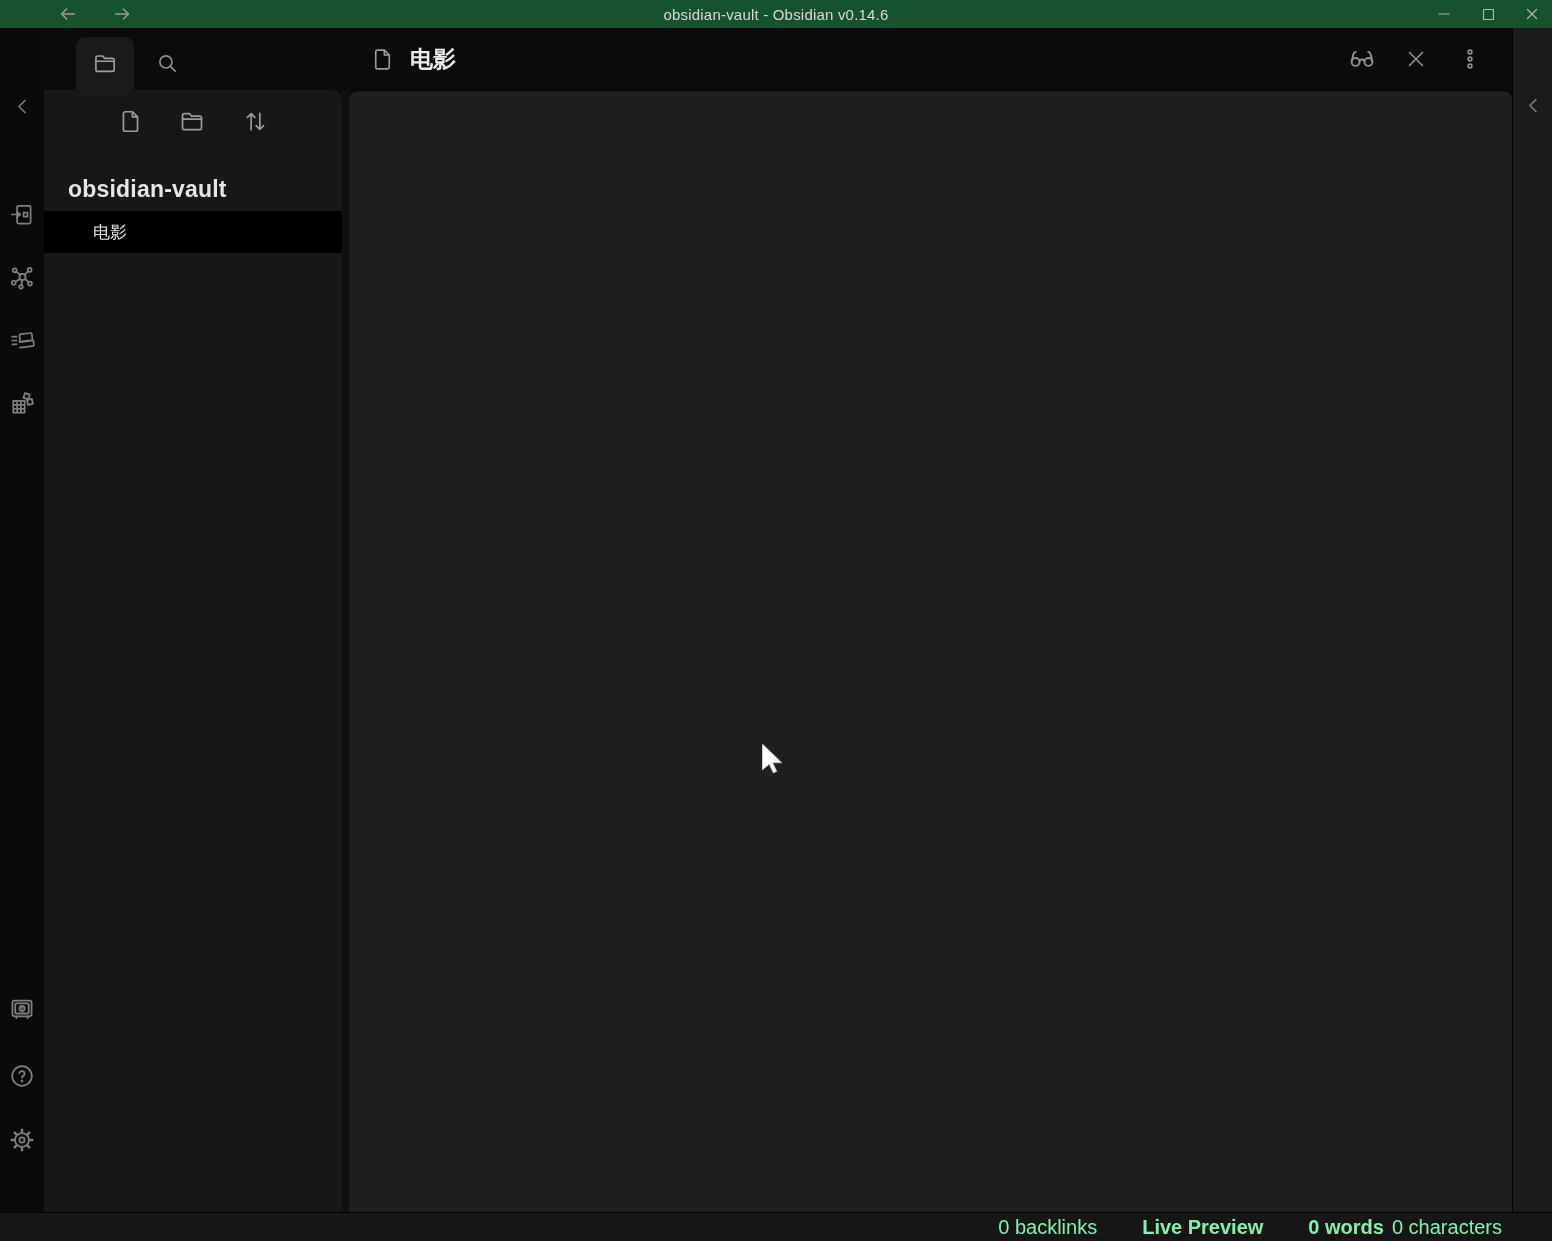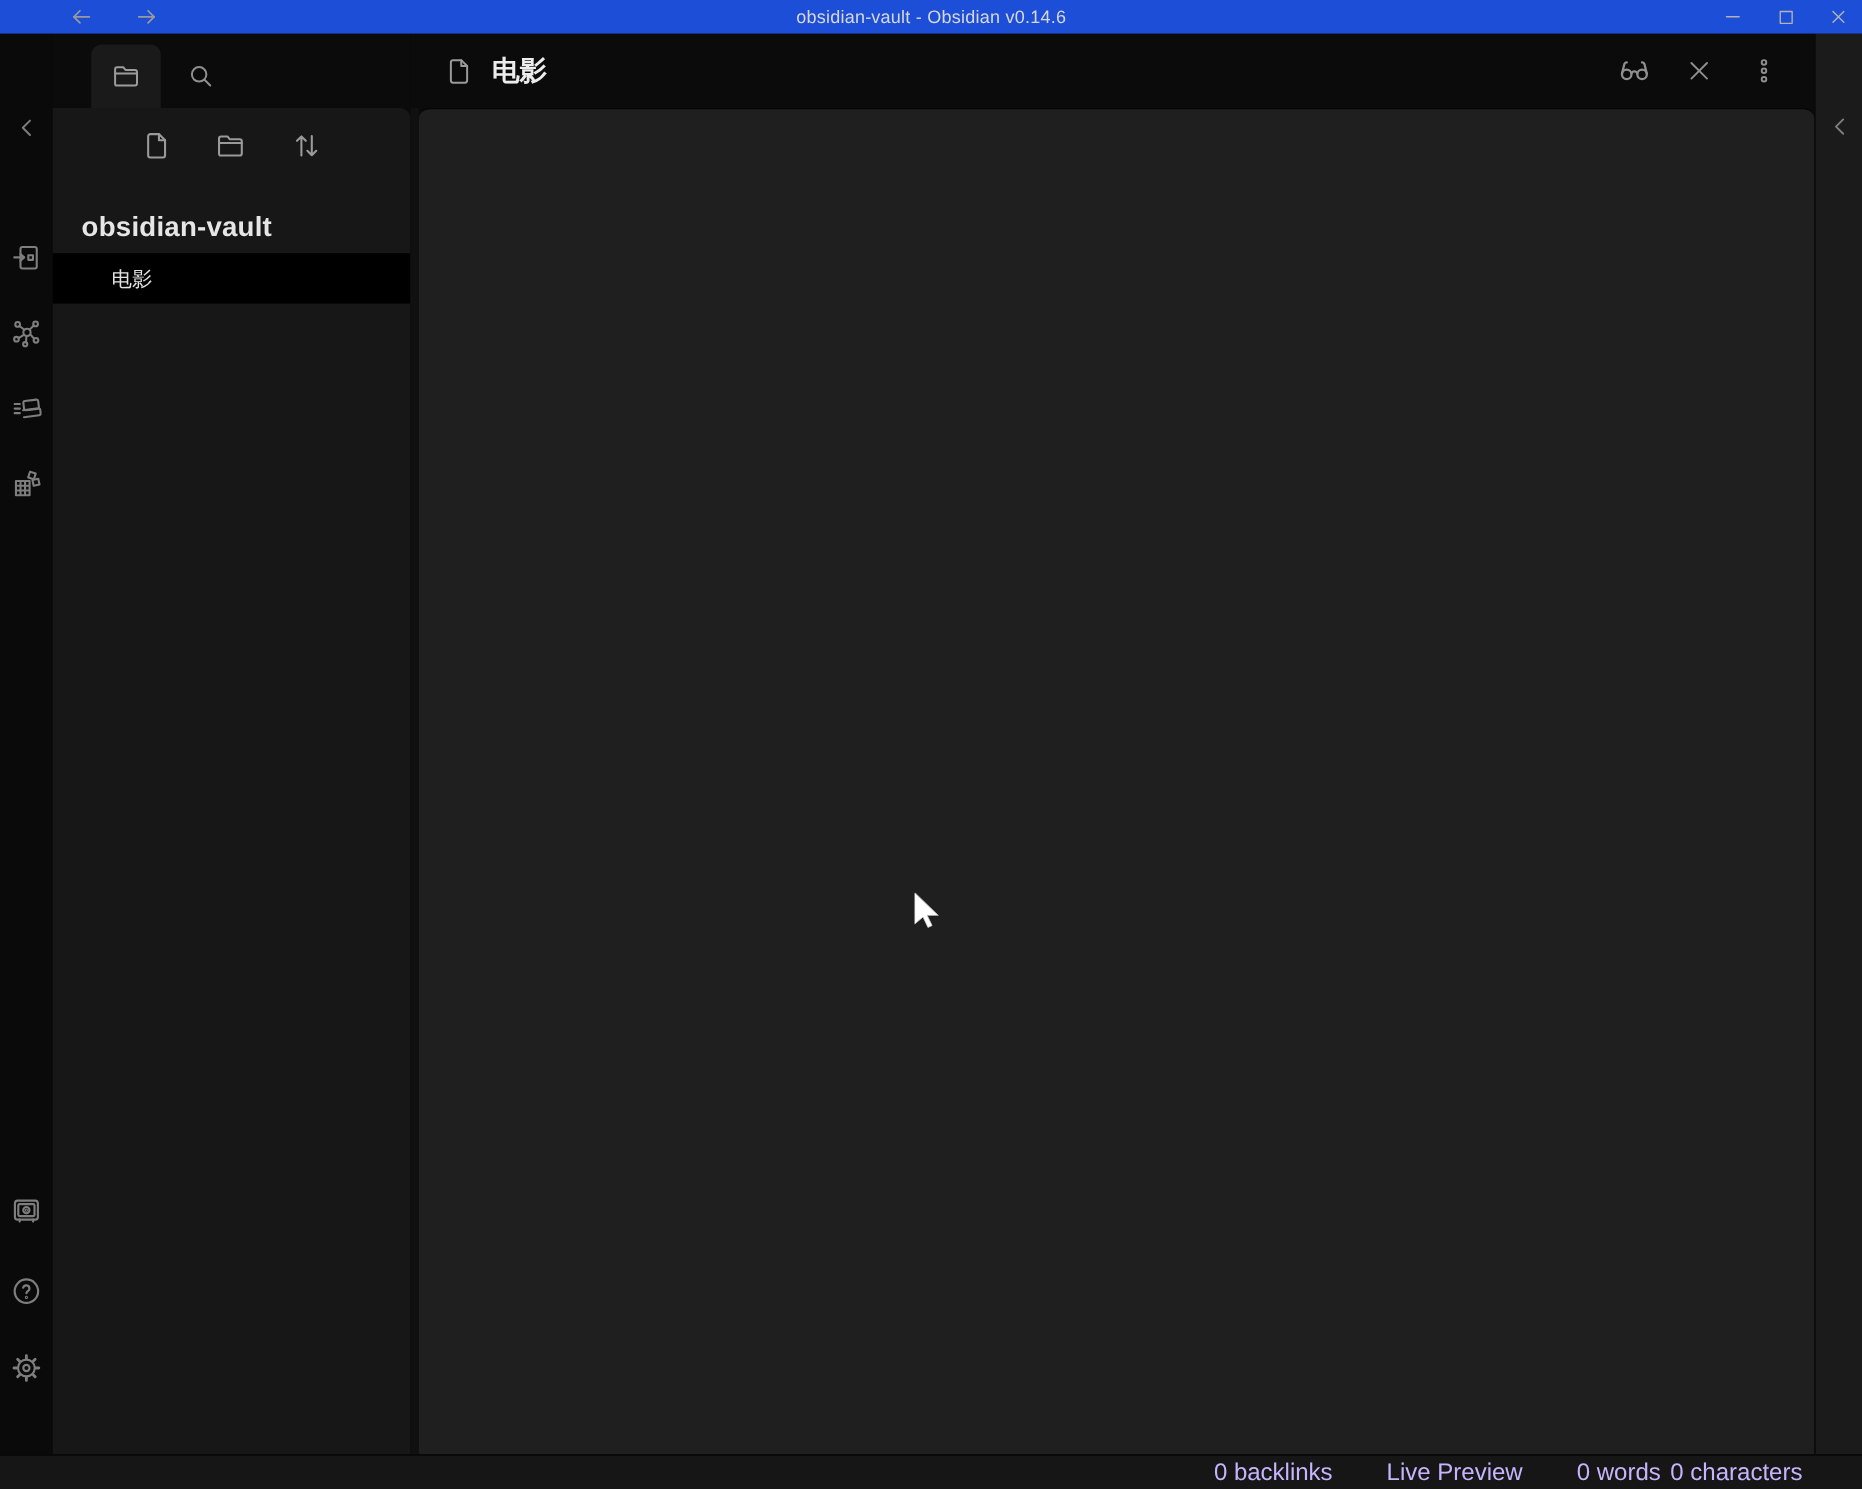--- a/index.html
+++ b/index.html
@@ -6,21 +6,21 @@
   html,body { width:1552px; height:1241px; overflow:hidden; }
   body {
     position:relative;
     background:#0a0a0a;
     font-family:"Liberation Sans","DejaVu Sans",sans-serif;
     -webkit-font-smoothing:antialiased;
   }
   svg { display:block; fill:none; stroke:currentColor; stroke-width:1.6; stroke-linecap:round; stroke-linejoin:round; }
 
   
-  .titlebar { position:absolute; left:0; top:0; right:0; height:28px; background:#1d4ed8; z-index:5; }
+  .titlebar { position:absolute; left:0; top:0; right:0; height:28px; background:#14532d; z-index:5; }
   .nav-arrows { position:absolute; left:56px; top:0; height:28px; display:flex; align-items:center; gap:30px; color:#9a9a9a; }
   .nav-btn { width:24px; height:24px; display:flex; align-items:center; justify-content:center; }
   .window-title { position:absolute; left:0; right:0; top:0; height:28px; display:flex; align-items:center; justify-content:center; color:#d8d8d8; font-size:15px; font-weight:500; letter-spacing:.2px; }
   .win-controls { position:absolute; right:8px; top:0; height:28px; display:flex; align-items:center; gap:20px; color:#b3b3b3; }
   .win-btn { width:24px; height:24px; display:flex; align-items:center; justify-content:center; }
 
   
   .ribbon { position:absolute; left:0; top:28px; bottom:29px; width:44px; background:#0a0a0a; color:#7e7e7e; }
   .ribbon-icon { position:absolute; left:22px; transform:translate(-50%,-50%); width:27px; height:27px; display:flex; align-items:center; justify-content:center; cursor:pointer; }
 
@@ -43,23 +43,23 @@
   .editor-title { font-size:23px; font-weight:700; color:#ededed; }
   .header-actions { margin-left:auto; display:flex; align-items:center; gap:26px; color:#8f8f8f; }
   .header-btn { width:28px; height:28px; display:flex; align-items:center; justify-content:center; cursor:pointer; }
   .editor-body { position:absolute; left:349px; top:90px; width:1163px; bottom:29px; background:#1f1f1f; border-radius:9px 9px 0 0; border-top:1px solid #050505; }
 
   
   .right-strip { position:absolute; right:0; top:28px; width:40px; bottom:29px; background:#1b1b1b; border-left:1px solid #060606; color:#7e7e7e; }
   .right-strip .ribbon-icon { left:20px; }
 
   
-  .statusbar { position:absolute; left:0; right:0; bottom:0; height:29px; background:#161616; border-top:1px solid #040404; display:flex; align-items:center; justify-content:flex-end; padding-right:50px; color:#c4b5fd; font-size:20px; }
+  .statusbar { position:absolute; left:0; right:0; bottom:0; height:29px; background:#161616; border-top:1px solid #040404; display:flex; align-items:center; justify-content:flex-end; padding-right:50px; color:#86efac; font-size:20px; }
   .status-item { white-space:nowrap; }
-  .gap-lg { margin-left:45px; }
+  .gap-lg { margin-left:45px;font-weight:bold; }
   .gap-sm { margin-left:8px; }
 
   
   .mouse-cursor { position:absolute; left:762px; top:744px; z-index:20; pointer-events:none; }
 </style>
 </head>
 <body>
 
 <div class="titlebar">
   <div class="nav-arrows">

